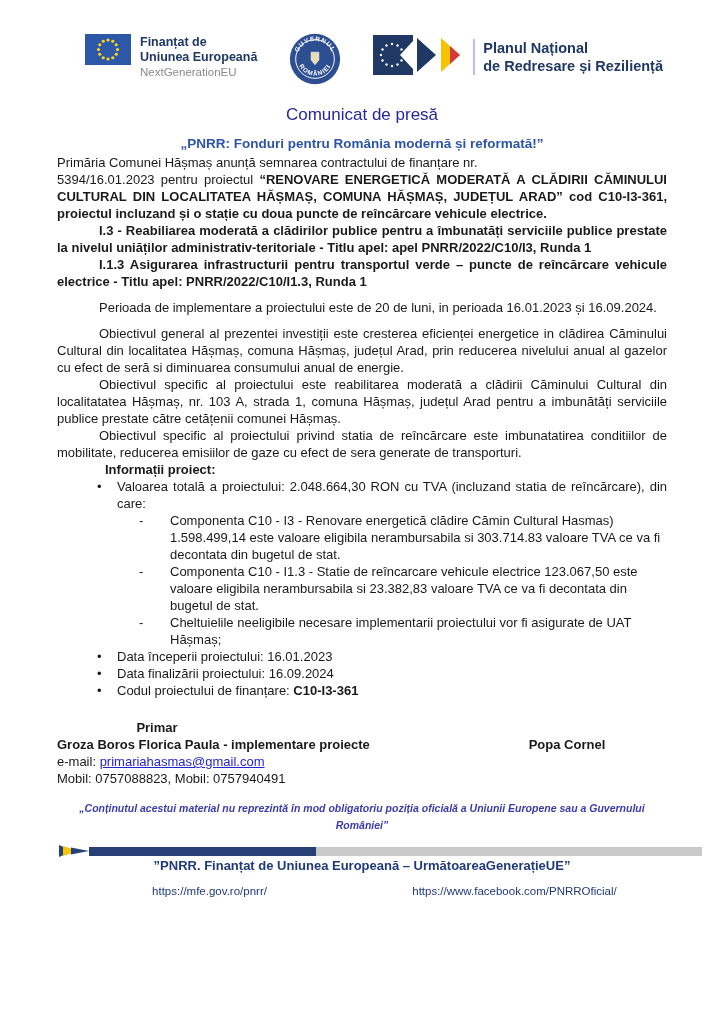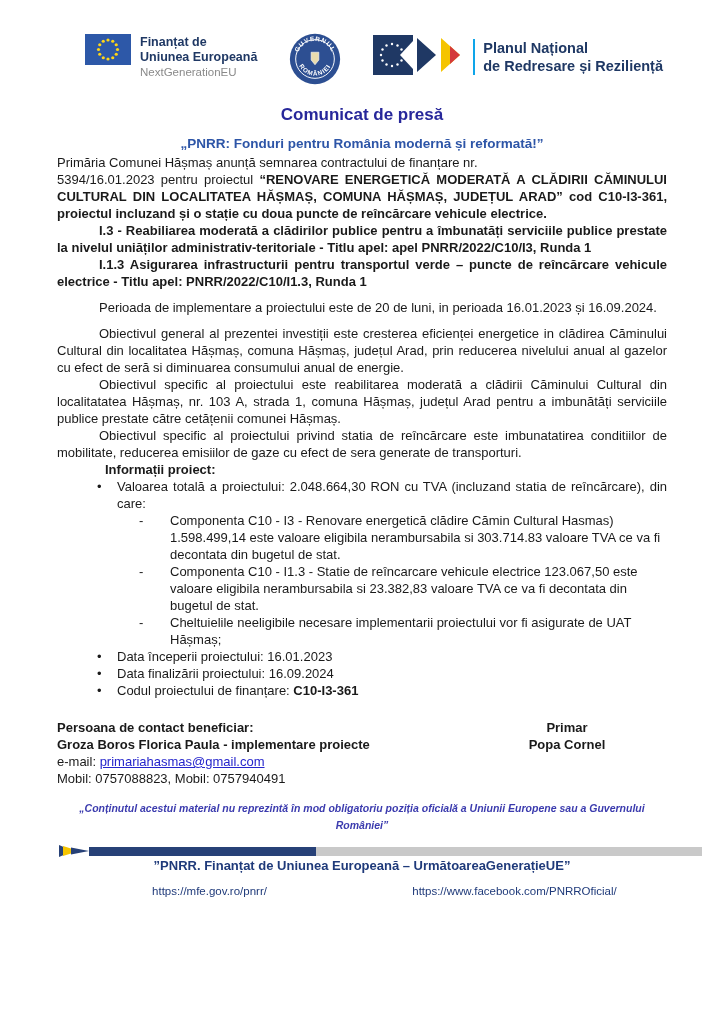--- a/index.html
+++ b/index.html
@@ -15,24 +15,24 @@
     overflow:hidden;
   }
   
   .logos { display:flex; align-items:flex-start; justify-content:space-between; padding:4px 4px 0 28px; height:62px; }
   .eu-logo { display:flex; gap:9px; align-items:flex-start; }
   .eu-text { padding-top:1px; }
   .eu-text .b { font-weight:bold; color:#1f3864; font-size:12.5px; line-height:15px; }
   .eu-text .g { color:#8a8a8a; font-size:11.5px; line-height:15px; }
   .gov-seal { margin-top:-4px; }
   .pnrr-logo { display:flex; align-items:center; gap:8px; }
-  .pnrr-text { border-left:2px solid #0ea5e9; padding-left:8px; }
+  .pnrr-text { border-left:2px solid #c4b5fd; padding-left:8px; }
   .pnrr-text div { font-weight:bold; color:#1f3864; font-size:14.5px; line-height:18px; }
   
-  .title { text-align:center; font-weight:bold; font-size:17px; color:#27279a; margin-top:14px; }
+  .title { text-align:center; font-weight:normal; font-size:17px; color:#27279a; margin-top:14px; }
   .subtitle { text-align:center; font-weight:bold; font-size:13.5px; color:#2d55a7; margin-top:12px; margin-bottom:2px; }
   
   p.body-p { text-align:justify; }
   .ind { text-indent:42px; }
   .sp-before { margin-top:9px; }
   .b { font-weight:bold; }
   .info-heading { font-weight:bold; padding-left:48px; }
   .bullet-row { display:flex; }
   .bullet-row .marker { width:22px; text-align:left; padding-left:2px; flex:none; }
   .bullet-row.main { padding-left:38px; }
@@ -186,21 +186,20 @@
   </div>
   <div class="bullet-row main plain">
     <span class="marker">•</span>
     <span class="txt">
       <span>Codul proiectului de finanțare: </span><span class="b">C10-I3-361</span>
     </span>
   </div>
 
   <div class="contact">
     <div class="contact-row">
-      <span class="left">Persoana de contact beneficiar:</span>
       <span class="right">Primar</span>
     </div>
     <div class="contact-row">
       <span class="left">Groza Boros Florica Paula - implementare proiecte</span>
       <span class="right">Popa Cornel</span>
     </div>
     <div class="contact-plain">
       <span>e-mail: </span><a href="#" class="email-link">primariahasmas@gmail.com</a>
     </div>
     <div class="contact-plain">Mobil: 0757088823, Mobil: 0757940491</div>

